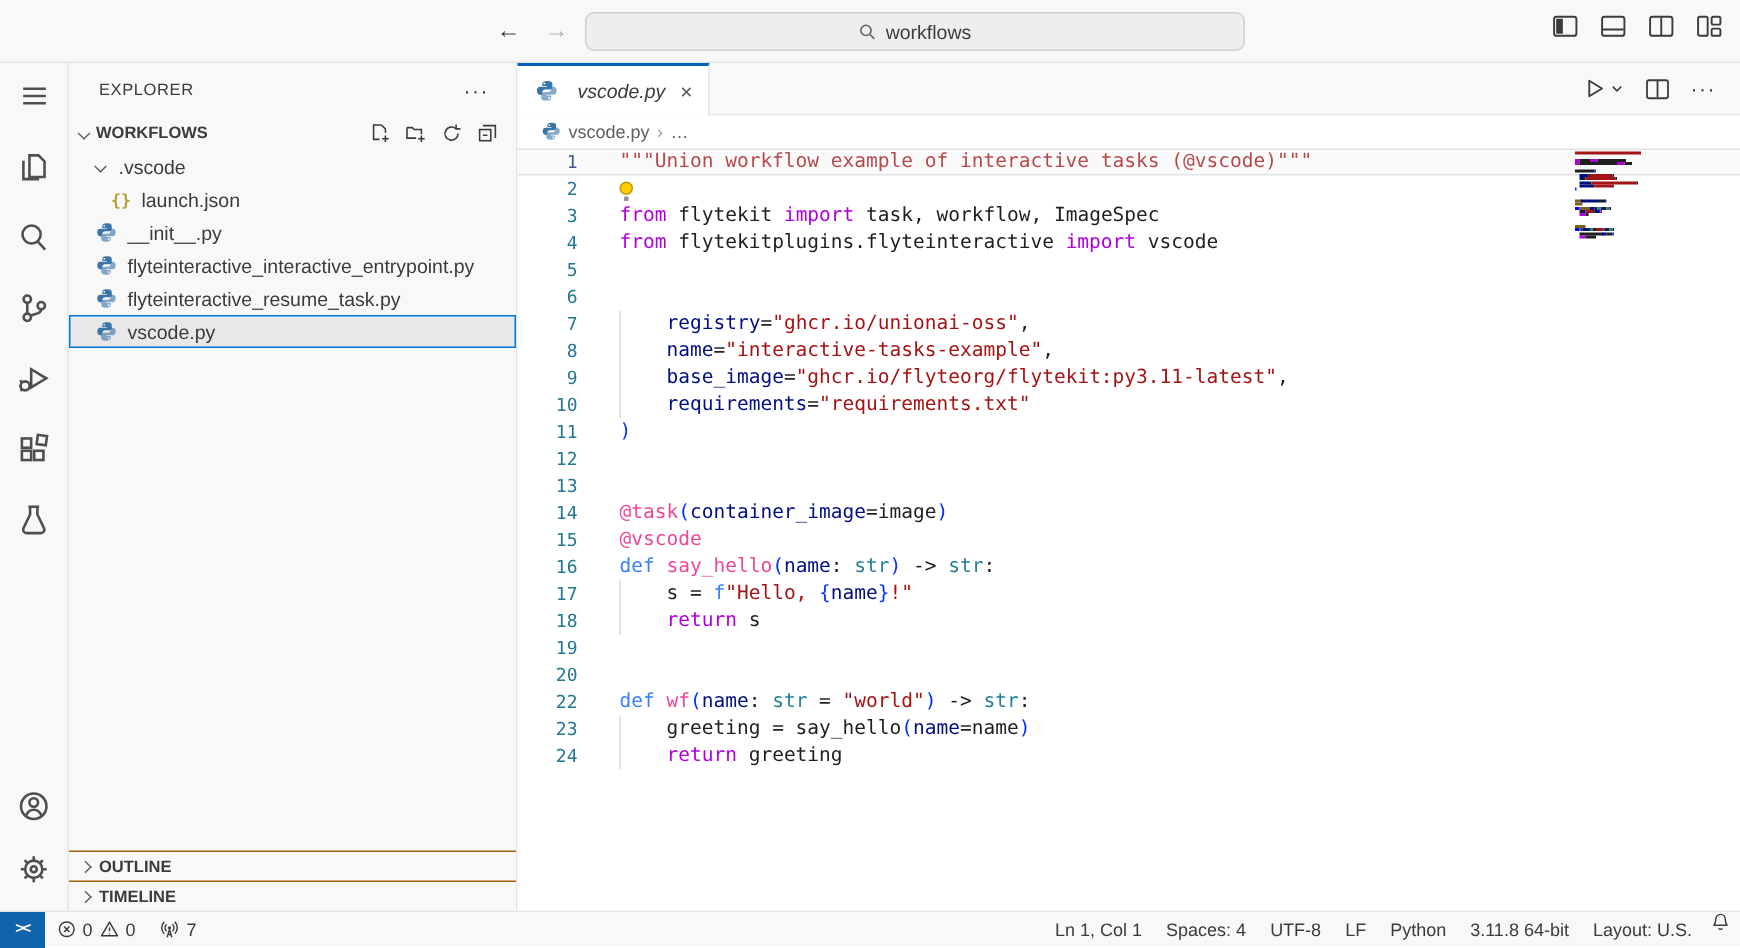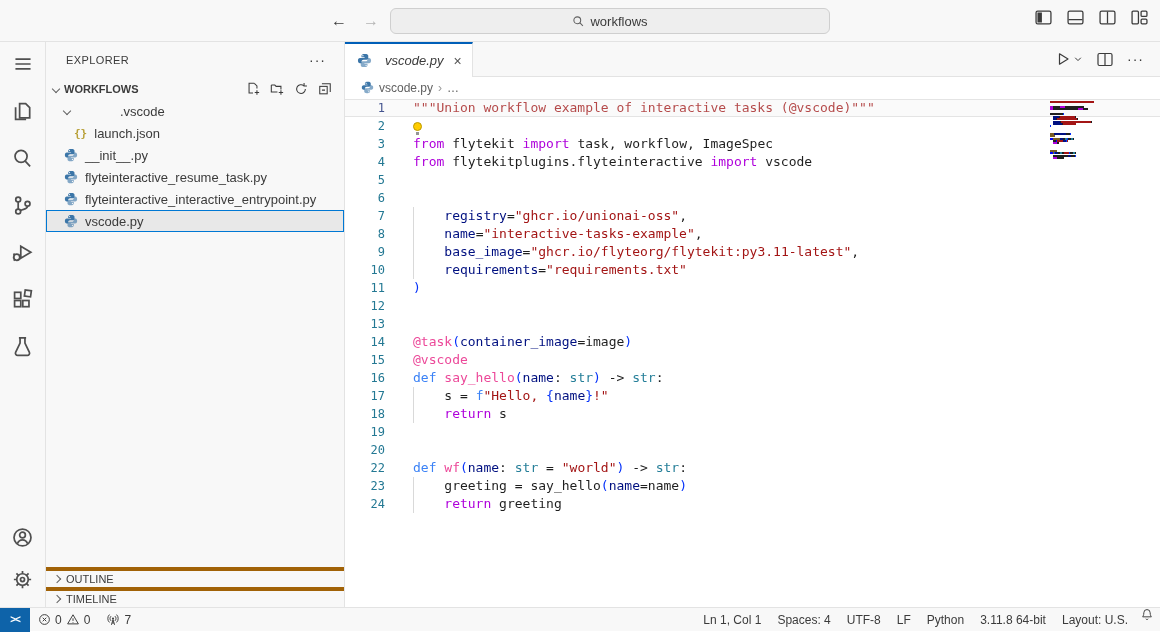--- a/index.html
+++ b/index.html
@@ -37,22 +37,22 @@
   .sb-section .actions { margin-left:auto; display:flex; gap:10px; align-items:center; }
   .tree { flex:1; overflow:hidden; }
   .tree-item { height:22px; display:flex; align-items:center; color:#3b3b3b; position:relative; }
   .tree-item .chev { margin-right:7px; }
   .tree-item.selected { background:#e8e8e8; outline:1px solid #0078d4; outline-offset:-1px; }
   .chev { width:6px; height:6px; border-right:1.4px solid #616161; border-bottom:1.4px solid #616161; display:inline-block; }
   .chev.r { transform:rotate(-45deg); }
   .chev.d { transform:rotate(45deg); }
   .json-ico { color:#b8a038; font-weight:bold; font-family:"DejaVu Sans Mono",monospace; font-size:11px; margin-right:7px; }
   .py-ico { display:inline-flex; margin-right:7px; }
-  .sb-bottom { border-top:4px solid #a16207; height:20px; display:flex; align-items:center; padding-left:4px;
-    font-size:11px; font-weight:normal; color:#3b3b3b; }
+  .sb-bottom { border-top:1px solid #a16207; height:20px; display:flex; align-items:center; padding-left:4px;
+    font-size:11px; font-weight:bold; color:#3b3b3b; }
   .sb-bottom .chev { margin:0 6px 0 4px; }
 
   
   .editor { flex:1; background:#fff; display:flex; flex-direction:column; position:relative; }
   .tabbar { height:35px; background:#f8f8f8; border-bottom:1px solid #e3e3e3; display:flex; }
   .tab { height:35px; background:#fff; border-right:1px solid #e3e3e3; border-top:2px solid #005fb8;
     display:flex; align-items:center; gap:6px; padding:0 10px 0 12px; font-size:13px; font-style:italic; color:#3b3b3b; }
   .tab .close { font-style:normal; font-size:14px; color:#555; margin-left:4px; }
   .editor-actions { margin-left:auto; display:flex; align-items:center; gap:14px; padding-right:16px; }
   .editor-actions .more { font-size:14px; letter-spacing:1px; color:#3b3b3b; }
@@ -205,21 +205,21 @@
             <path d="M13 8a5 5 0 1 1-1.7-3.7"></path>
             <path d="M11.5 1.2v3.3h3.3"></path>
           </svg>
         <svg class="cicon" width="14" height="14" viewBox="0 0 16 16" fill="none" stroke="#3b3b3b" stroke-width="1.2">
             <rect x="2" y="5" width="8.5" height="8.5"></rect>
             <path d="M4.5 2h9.5v9.5M4.5 9.3h3.5"></path>
           </svg>
       </span>
     </div>
     <div class="tree">
-        <div class="tree-item" style="padding-left: 18px; gap: 41px;">
+        <div class="tree-item" style="padding-left: 18px;">
           <span class="chev d" style="margin-right:9px"></span>
           <span>.vscode</span>
         </div>
         <div class="tree-item" style="padding-left: 28px;">
           <span class="json-ico">{}</span>
           <span>launch.json</span>
         </div>
         <div class="tree-item" style="padding-left: 18px;">
           <span class="py-ico">
             <svg width="14" height="14" viewBox="0 0 16 16">
@@ -229,30 +229,30 @@
           </span>
           <span>__init__.py</span>
         </div>
         <div class="tree-item" style="padding-left: 18px;">
           <span class="py-ico">
             <svg width="14" height="14" viewBox="0 0 16 16">
               <path fill="#3c76a8" d="M7.9 1C6.2 1 4.8 1.6 4.8 3v1.6h3.3v.6H3.2C1.7 5.2 1 6.4 1 8s.7 2.8 2.2 2.8h1.6V9.2c0-1.2 1-2.1 2.2-2.1h3.2c1 0 1.8-.8 1.8-1.8V3c0-1.4-1.4-2-3.1-2zM6.3 2.2a.7.7 0 1 1 0 1.4.7.7 0 0 1 0-1.4z"></path>
               <path fill="#3c76a8" opacity=".62" d="M8.1 15c1.7 0 3.1-.6 3.1-2v-1.6H7.9v-.6h4.9c1.5 0 2.2-1.2 2.2-2.8s-.7-2.8-2.2-2.8h-1.6v1.6c0 1.2-1 2.1-2.2 2.1H5.8c-1 0-1.8.8-1.8 1.8V13c0 1.4 1.4 2 3.1 2zm1.6-1.2a.7.7 0 1 1 0-1.4.7.7 0 0 1 0 1.4z"></path>
             </svg>
           </span>
-          <span>flyteinteractive_resume_task.py</span>
+          <span>flyteinteractive_interactive_entrypoint.py</span>
         </div>
         <div class="tree-item" style="padding-left: 18px;">
           <span class="py-ico">
             <svg width="14" height="14" viewBox="0 0 16 16">
               <path fill="#3c76a8" d="M7.9 1C6.2 1 4.8 1.6 4.8 3v1.6h3.3v.6H3.2C1.7 5.2 1 6.4 1 8s.7 2.8 2.2 2.8h1.6V9.2c0-1.2 1-2.1 2.2-2.1h3.2c1 0 1.8-.8 1.8-1.8V3c0-1.4-1.4-2-3.1-2zM6.3 2.2a.7.7 0 1 1 0 1.4.7.7 0 0 1 0-1.4z"></path>
               <path fill="#3c76a8" opacity=".62" d="M8.1 15c1.7 0 3.1-.6 3.1-2v-1.6H7.9v-.6h4.9c1.5 0 2.2-1.2 2.2-2.8s-.7-2.8-2.2-2.8h-1.6v1.6c0 1.2-1 2.1-2.2 2.1H5.8c-1 0-1.8.8-1.8 1.8V13c0 1.4 1.4 2 3.1 2zm1.6-1.2a.7.7 0 1 1 0-1.4.7.7 0 0 1 0 1.4z"></path>
             </svg>
           </span>
-          <span>flyteinteractive_interactive_entrypoint.py</span>
+          <span>flyteinteractive_resume_task.py</span>
         </div>
         <div class="tree-item selected" style="padding-left: 18px;">
           <span class="py-ico">
             <svg width="14" height="14" viewBox="0 0 16 16">
               <path fill="#3c76a8" d="M7.9 1C6.2 1 4.8 1.6 4.8 3v1.6h3.3v.6H3.2C1.7 5.2 1 6.4 1 8s.7 2.8 2.2 2.8h1.6V9.2c0-1.2 1-2.1 2.2-2.1h3.2c1 0 1.8-.8 1.8-1.8V3c0-1.4-1.4-2-3.1-2zM6.3 2.2a.7.7 0 1 1 0 1.4.7.7 0 0 1 0-1.4z"></path>
               <path fill="#3c76a8" opacity=".62" d="M8.1 15c1.7 0 3.1-.6 3.1-2v-1.6H7.9v-.6h4.9c1.5 0 2.2-1.2 2.2-2.8s-.7-2.8-2.2-2.8h-1.6v1.6c0 1.2-1 2.1-2.2 2.1H5.8c-1 0-1.8.8-1.8 1.8V13c0 1.4 1.4 2 3.1 2zm1.6-1.2a.7.7 0 1 1 0-1.4.7.7 0 0 1 0 1.4z"></path>
             </svg>
           </span>
           <span>vscode.py</span>
         </div>

